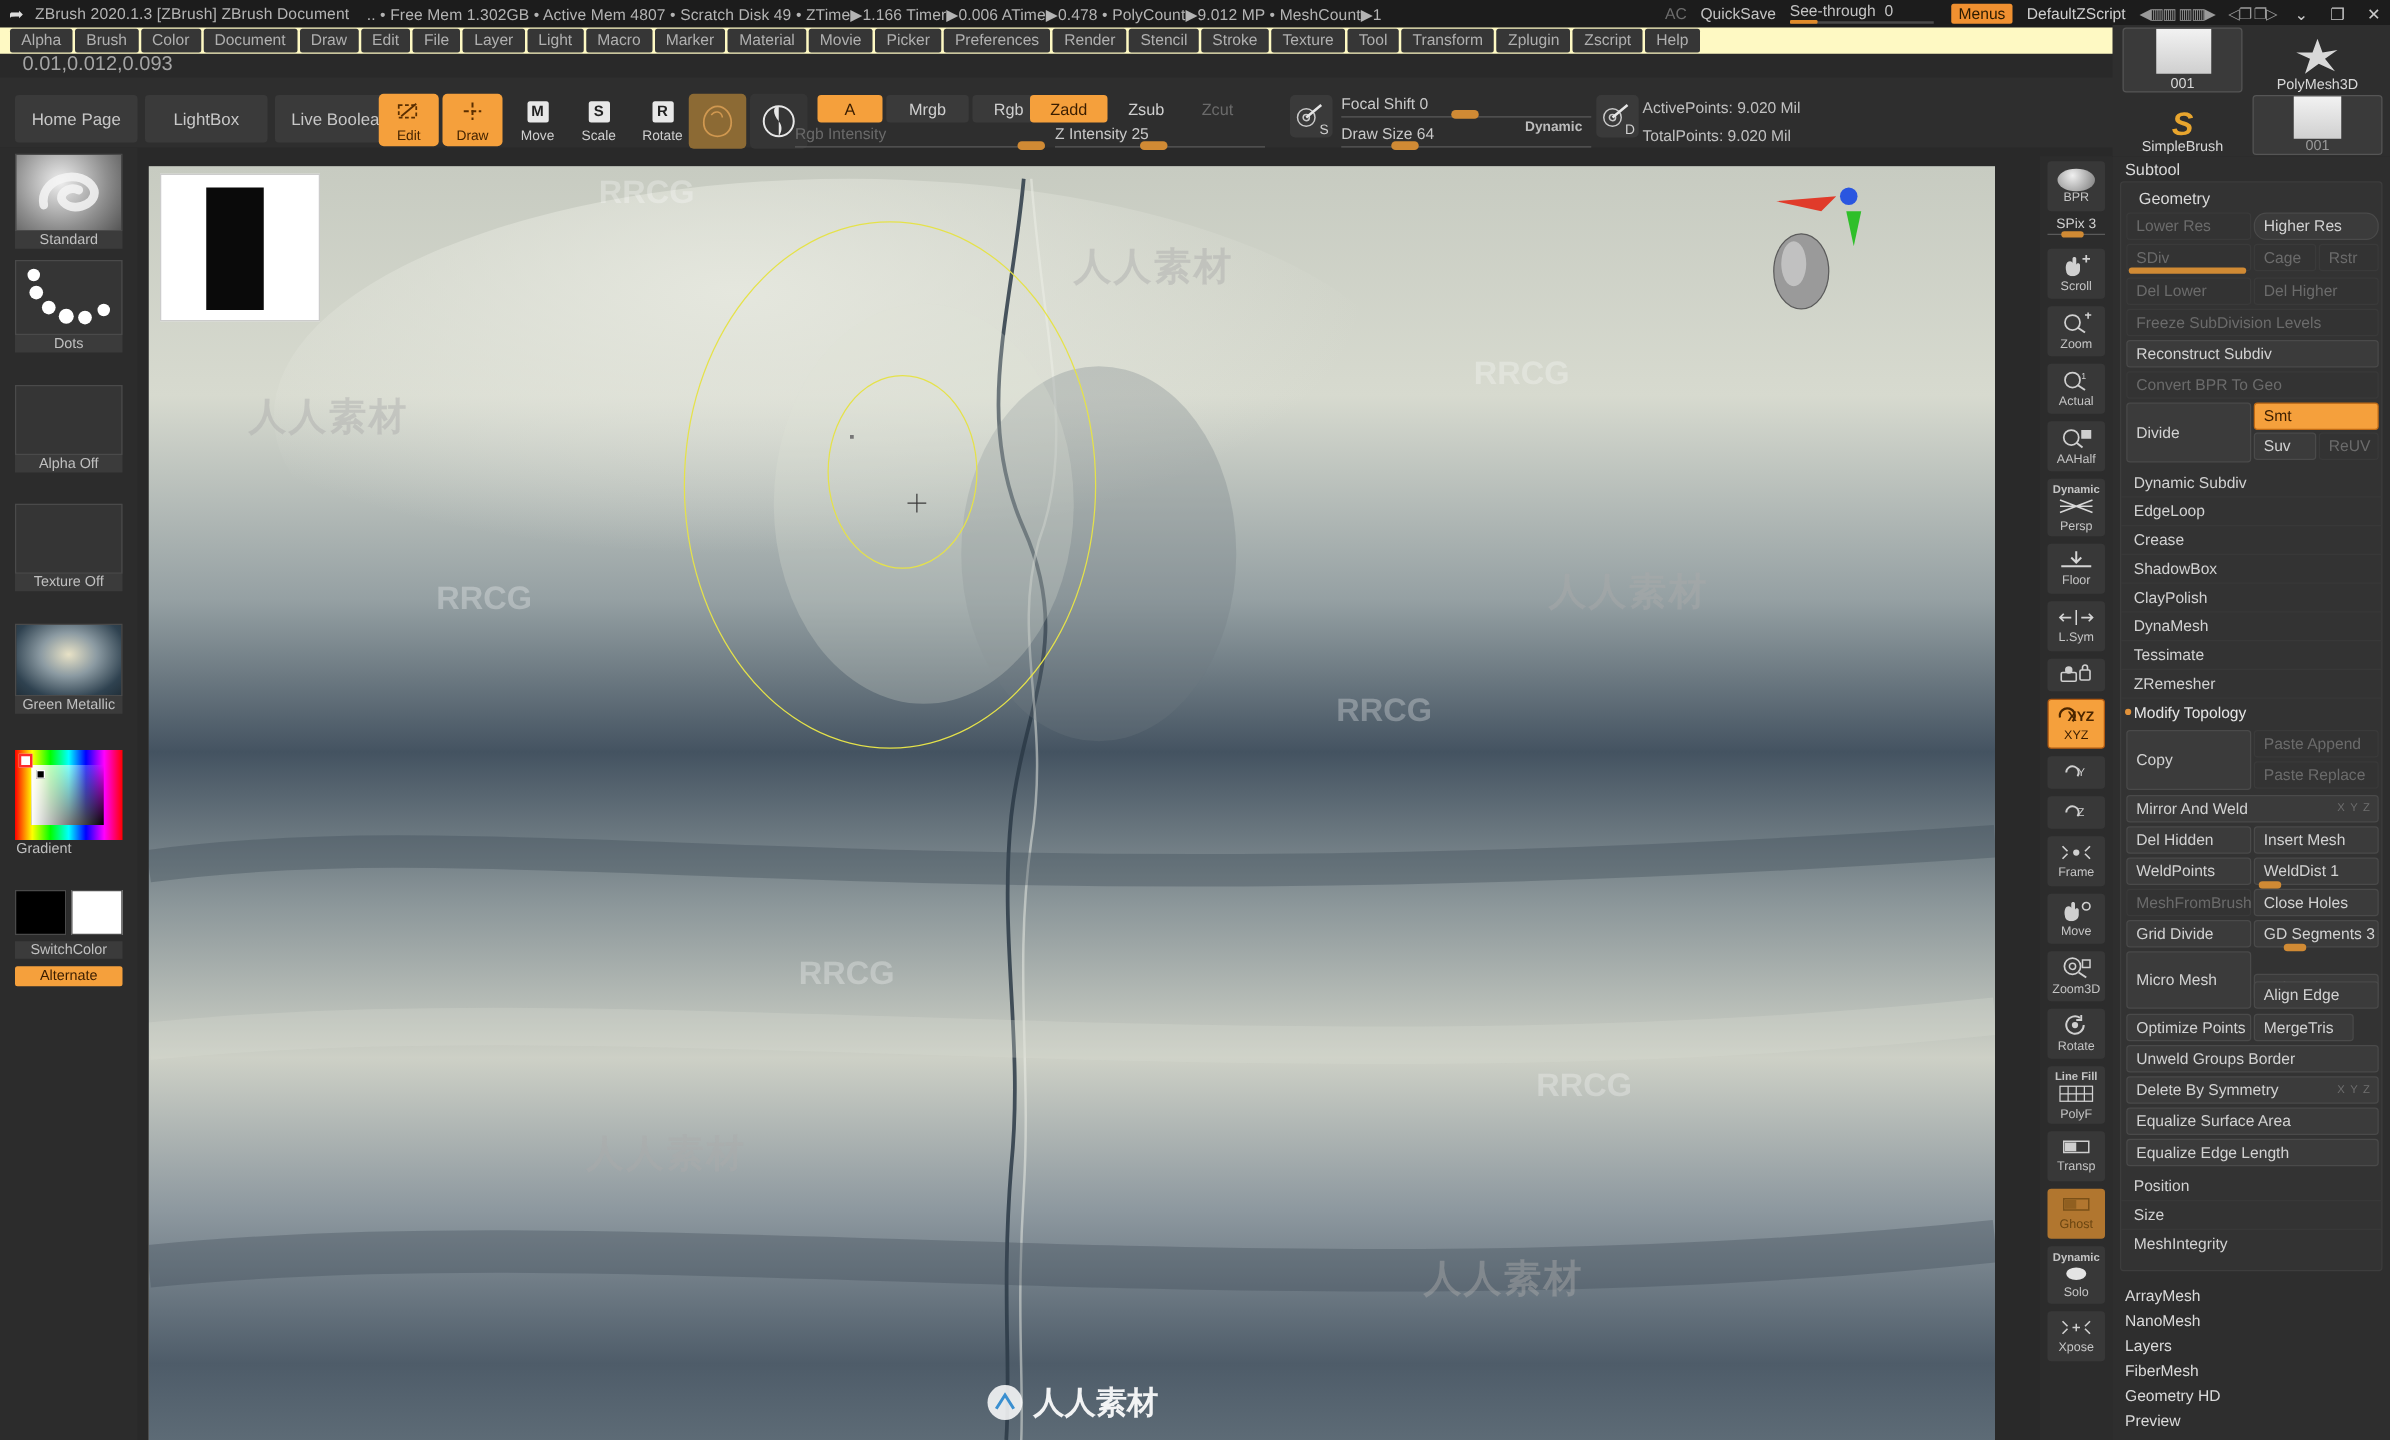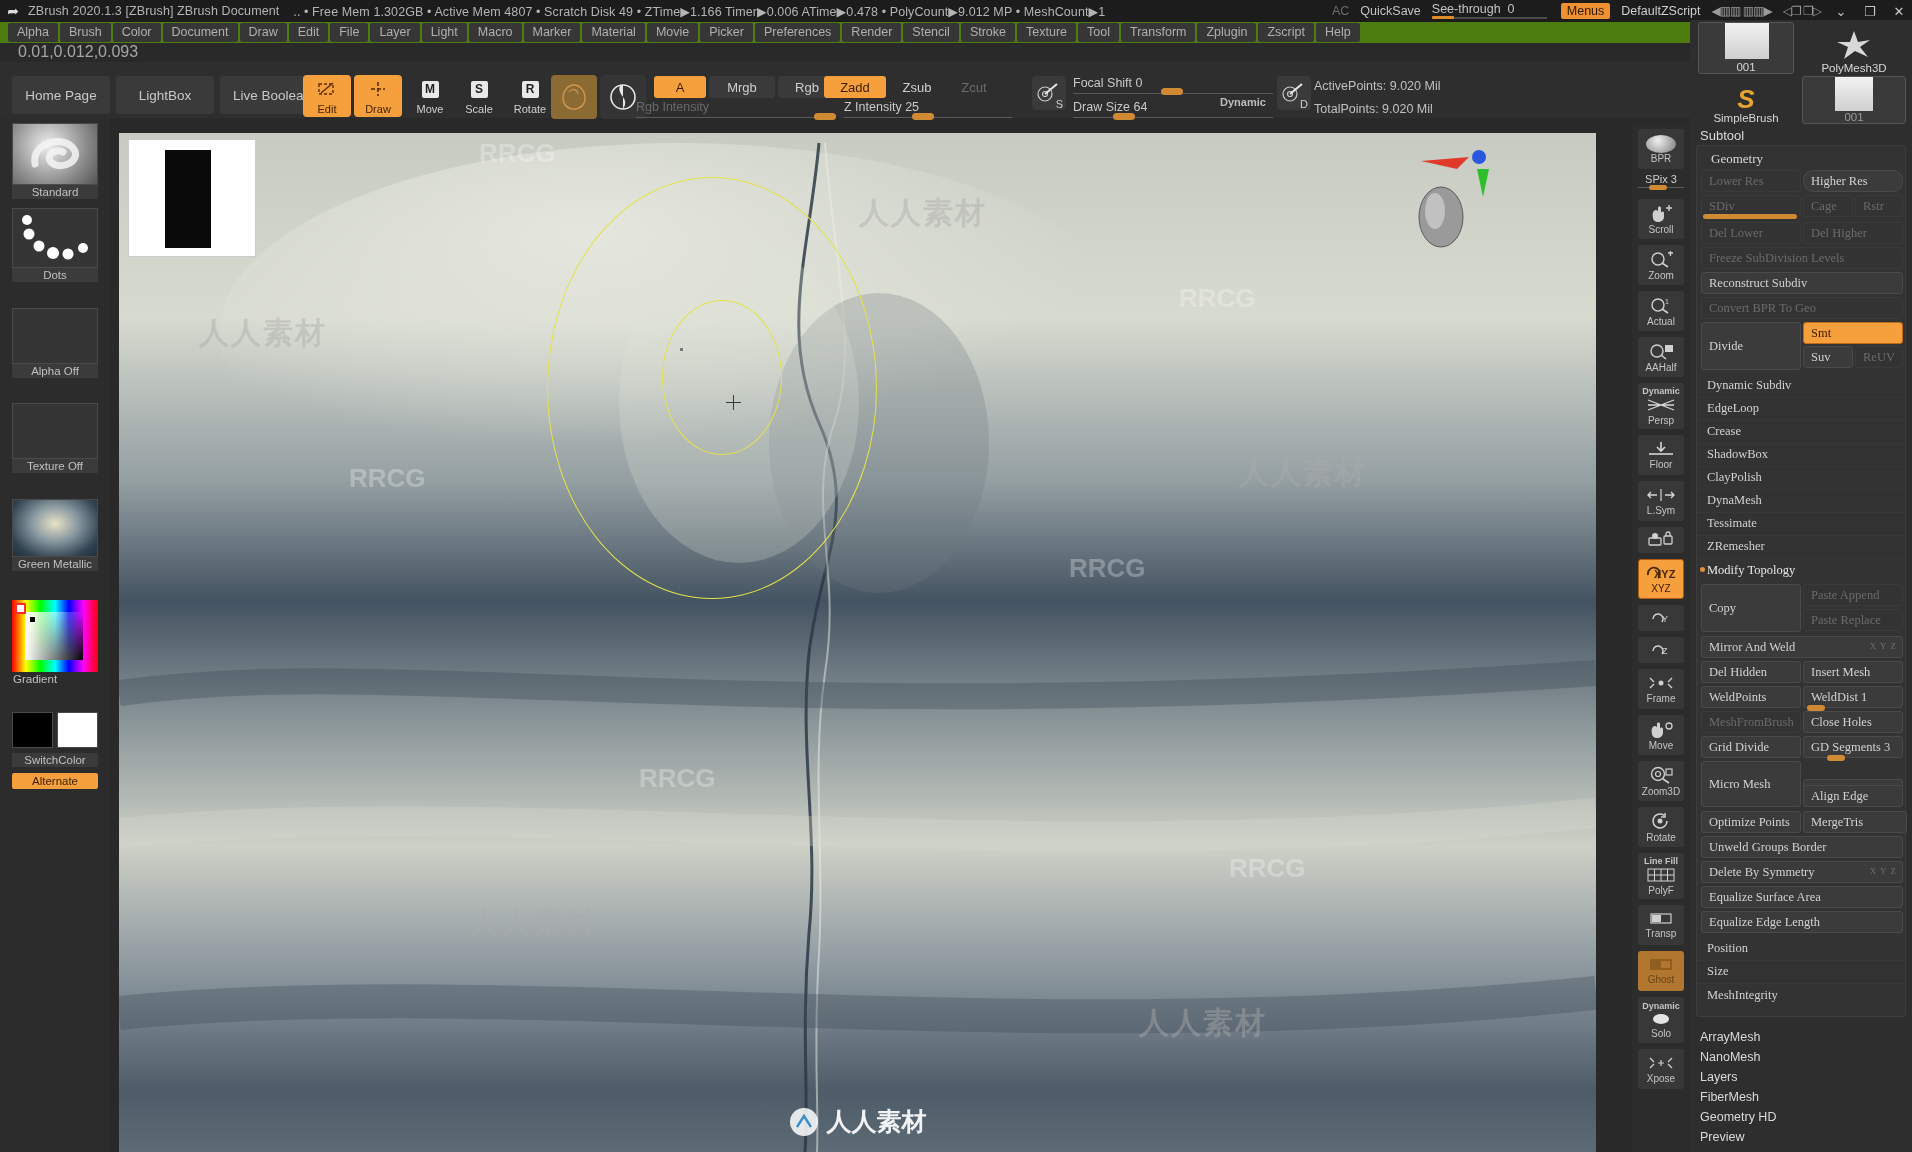--- a/index.html
+++ b/index.html
@@ -28,21 +28,21 @@
   .seethrough-track { position:absolute; left:0; bottom:3px; width:115px; height:2px; background:#4a4a4a; }
   .seethrough-fill { position:absolute; left:0; bottom:3px; width:22px; height:3px; background:#e08b2a; border-radius:1px; }
   .tb-menus { background:#f09030; color:#2a1a00; padding:1px 6px; border-radius:2px; font-size:12.5px; }
   .tb-zscript { color:#cfcfcf; }
   .tb-arrows { color:#9a9a9a; font-size:12px; letter-spacing:-1px; }
   .tb-winbtn { color:#c8c8c8; font-size:13px; width:18px; text-align:center; }
 
   
   .menubar {
     position: absolute; top: 22px; left: 0; width: 1912px; height: 21px;
-    background: #4d7c0f; display: flex; align-items: center; padding-left: 8px;
+    background: #fef9c3; display: flex; align-items: center; padding-left: 8px;
   }
   .menu-item {
     font-size: 12.5px; color: #b0b0b0; padding: 2px 9px; margin-right: 2px;
     background: #363636; border-radius: 2px; line-height: 15px;
   }
 
   
   .coords {
     position:absolute; top:43px; left:18px; font-size:16px; color:#a5a5a5;
   }
@@ -585,21 +585,21 @@
             <path d="M3 3 l4 4M25 3 l-4 4M3 13 l4-4M25 13 l-4-4" stroke="#cfcfcf" stroke-width="1.3"></path>
             <path d="M11 8h6M14 5v6" stroke="#cfcfcf" stroke-width="1.2"></path>
           </svg></span>
         <span class="rail-label">Xpose</span>
       </div>
     </div>
 
   <div class="rpanel">
     <div id="rp-body">
         <div class="rp-head" style="position: absolute; top: 0px; left: 0px;">Subtool</div>
-        <div class="rp-sub" style="top: 20px; height: 872px; font-family: Liberation Serif, serif;">
+        <div class="rp-sub" style="top: 20px; height: 872px;">
           <div class="rp-head" style="position: absolute; top: 2px; left: 4px;">Geometry</div>
           <div class="rp-btn dim" style="left: 4px; top: 24px; width: 100px;">Lower Res</div>
           <div class="rp-btn " style="left: 106px; top: 24px; width: 100px; border-radius: 10px;">Higher Res</div>
           <div class="rp-btn dim" style="left: 4px; top: 49px; width: 100px;">SDiv</div>
           <div class="rp-sl-knob" style="left: 6px; top: 68px; width: 94px; height: 5px;"></div>
           <div class="rp-btn dim" style="left: 106px; top: 49px; width: 50px;">Cage</div>
           <div class="rp-btn dim" style="left: 158px; top: 49px; width: 48px;">Rstr</div>
           <div class="rp-btn dim" style="left: 4px; top: 76px; width: 100px; text-align: right;">Del Lower</div>
           <div class="rp-btn dim" style="left: 106px; top: 76px; width: 100px;">Del Higher</div>
           <div class="rp-btn dim" style="left: 4px; top: 101px; width: 202px;">Freeze SubDivision Levels</div>
@@ -631,21 +631,21 @@
           <div class="rp-sl-knob" style="left: 110px; top: 559px; width: 18px;"></div>
           <div class="rp-btn dim" style="left: 4px; top: 565px; width: 100px;">MeshFromBrush</div>
           <div class="rp-btn " style="left: 106px; top: 565px; width: 100px;">Close Holes</div>
           <div class="rp-btn " style="left: 4px; top: 590px; width: 100px;">Grid Divide</div>
           <div class="rp-btn " style="left: 106px; top: 590px; width: 100px;">GD Segments 3</div>
           <div class="rp-sl-knob" style="left: 130px; top: 609px; width: 18px;"></div>
           <div class="rp-btn" style="left: 4px; top: 615px; width: 100px; height: 46px;">Micro Mesh</div>
           <div class="rp-btn " style="left: 106px; top: 633px; width: 100px;">Spin Edge</div>
           <div class="rp-btn " style="left: 106px; top: 639px; width: 100px;">Align Edge</div>
           <div class="rp-btn " style="left: 4px; top: 665px; width: 100px;">Optimize Points</div>
-          <div class="rp-btn " style="left: 106px; top: 665px; width: 104px;">MergeTris</div>
+          <div class="rp-btn " style="left: 106px; top: 665px; width: 80px;">MergeTris</div>
           <div class="rp-btn " style="left: 4px; top: 690px; width: 202px;">Unweld Groups Border</div>
           <div class="rp-btn " style="left: 4px; top: 715px; width: 202px;">Delete By Symmetry</div>
           <div class="xyz-mini" style="right: 8px; top: 720px;">X Y Z</div>
           <div class="rp-btn " style="left: 4px; top: 740px; width: 202px;">Equalize Surface Area</div>
           <div class="rp-btn " style="left: 4px; top: 765px; width: 202px;">Equalize Edge Length</div>
           <div class="rp-item" style="top: 791px;">Position</div>
           <div class="rp-item" style="top: 814px;">Size</div>
           <div class="rp-item" style="top: 837px; border-bottom: none;">MeshIntegrity</div>
         </div>
         <div class="rp-head" style="position: absolute; top: 902px; left: 0px; font-size: 12.5px;">ArrayMesh</div>

